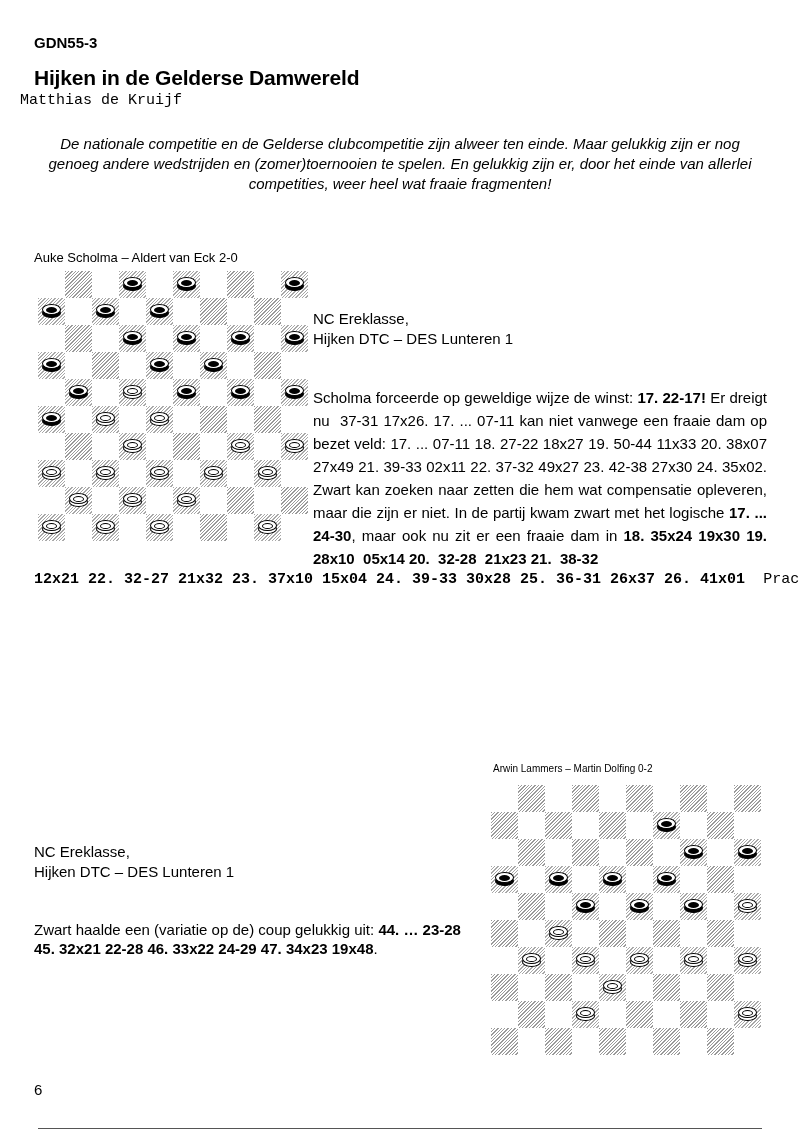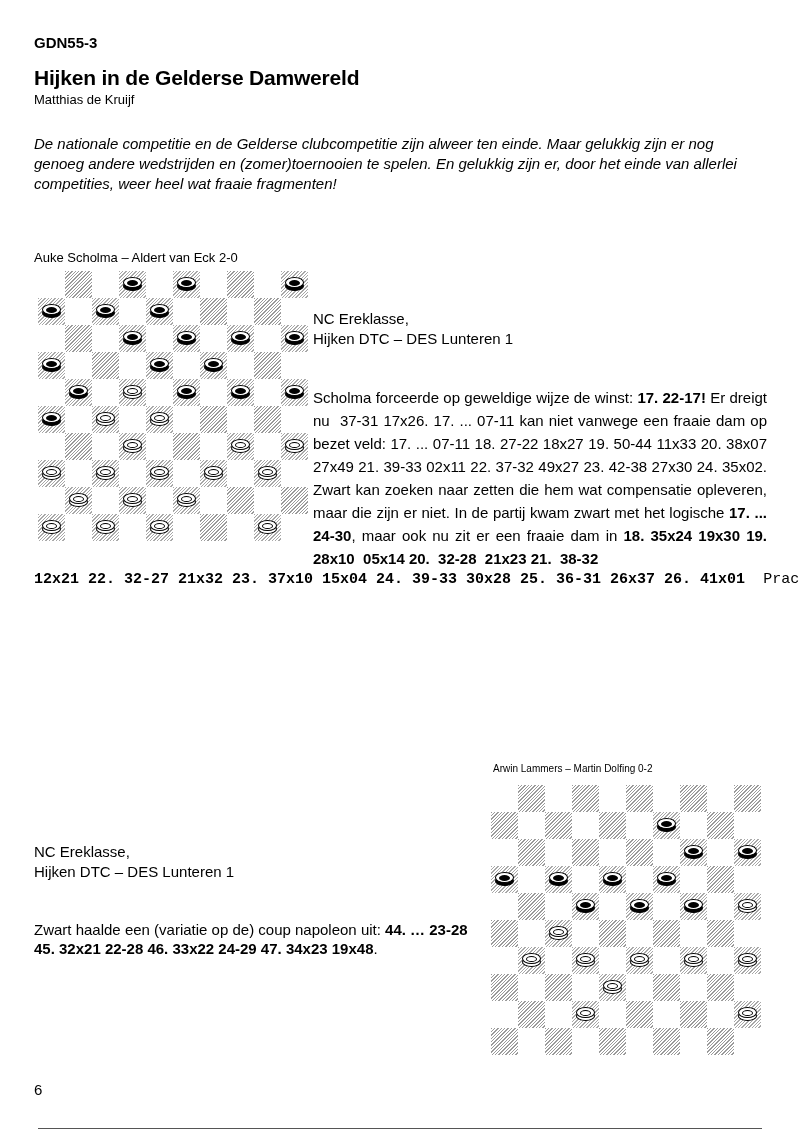--- a/index.html
+++ b/index.html
@@ -1,22 +1,22 @@
 <!DOCTYPE html>
 <html><head>
 <meta charset="utf-8">
 <style>
   html, body { margin:0; padding:0; background:#ffffff; }
   body { width:800px; height:1131px; position:relative; overflow:hidden;
          font-family:"Liberation Sans", sans-serif; color:#000; }
   .abs { position:absolute; }
   .doc-code { left:34px; top:34px; font-size:15px; font-weight:bold; }
   .title { left:34px; top:66px; font-size:21px; font-weight:bold; letter-spacing:-0.2px; }
-  .author { left:34px; top:92px; font-size:13px; }
-  .intro { left:34px; top:134px; width:732px; font-size:15px; font-style:italic; line-height:20px; text-align:left; }
+  .author { left:20px; top:92px; font-size:15px;font-family:Liberation Mono, monospace; }
+  .intro { left:34px; top:134px; width:732px; font-size:15px; font-style:italic; line-height:20px; text-align:center; }
   .game1-title { left:34px; top:250px; font-size:13px; }
   .game1-event { left:313px; top:309px; font-size:15px; line-height:20px; }
   .game1-text { left:313px; top:386px; width:454px; font-size:15px; line-height:23px; text-align:justify; }
   .game1-tail { left:34px; top:570px; width:733px; font-size:15px; line-height:20px; white-space:nowrap;font-family:Liberation Mono, monospace; }
   .game2-title { left:493px; top:763px; font-size:10px; }
   .game2-event { left:34px; top:842px; font-size:15px; line-height:20px; }
   .game2-text { left:34px; top:920px; width:444px; font-size:15px; line-height:19px; }
   .page-num { left:34px; top:1081px; font-size:15px; }
   .footer-line { left:38px; top:1128px; width:724px; height:1px; background:#555; }
 
@@ -594,16 +594,16 @@
     <div class="sq"></div>
     <div class="sq dark"></div>
     <div class="sq"></div>
     <div class="sq dark"></div>
     <div class="sq"></div>
   </div>
 <div class="abs game2-event">
   <div>NC Ereklasse,</div>
   <div>Hijken DTC – DES Lunteren 1</div>
 </div>
-<div class="abs game2-text"><span>Zwart haalde een (variatie op de) coup napoleon uit: </span><b>44. … 23-28 45. 32x21 22-28 46. 33x22 24-29 47. 34x23 19x48</b><span>.</span></div>
+<div class="abs game2-text"><span>Zwart haalde een (variatie op de) coup gelukkig uit: </span><b>44. … 23-28 45. 32x21 22-28 46. 33x22 24-29 47. 34x23 19x48</b><span>.</span></div>
 
 <div class="abs page-num">6</div>
 <div class="abs footer-line"></div>
 
 </body></html>

